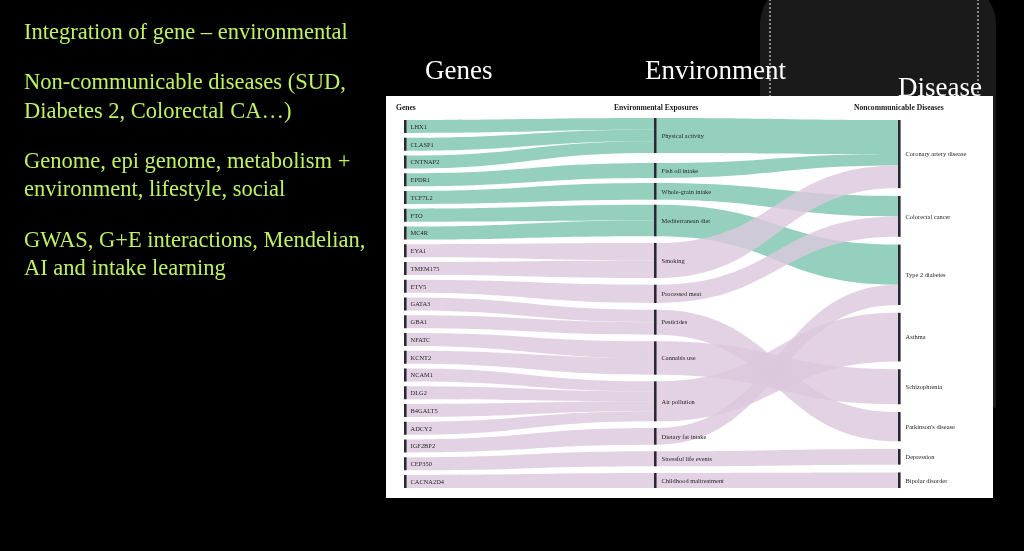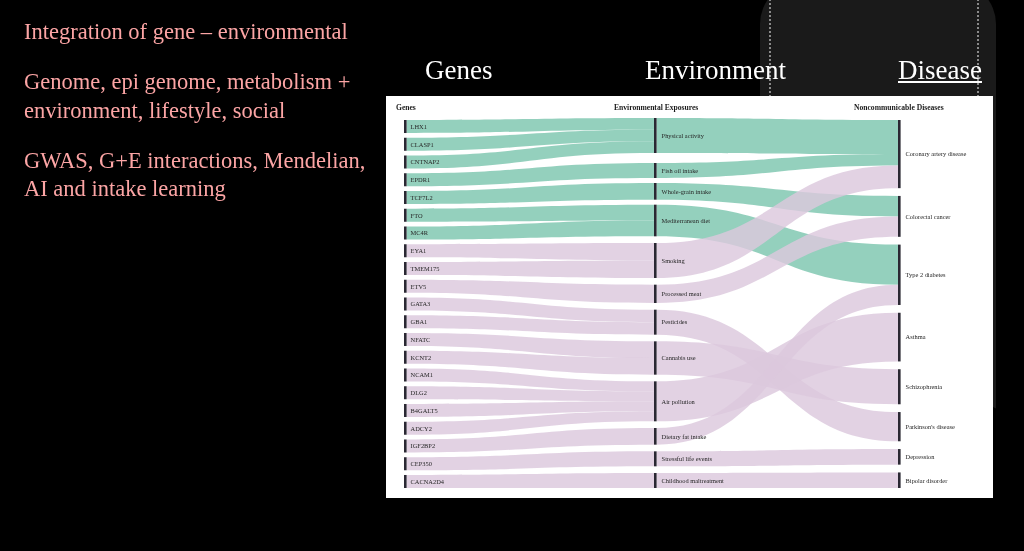--- a/index.html
+++ b/index.html
@@ -43,37 +43,37 @@
     background: #000;
     transform: rotate(27deg);
     transform-origin: left top;
   }
 
   
   .left-copy {
     position: absolute;
     left: 24px; top: 18px;
     width: 352px;
-    color: #fca5a5;
+    color: #bef264;
     font-size: 22.5px;
     line-height: 1.26;
   }
   .left-copy p { margin: 0 0 22px 0; }
 
   
   .col-head {
     position: absolute;
     color: #ffffff;
     font-size: 27px;
     line-height: 1;
     white-space: nowrap;
   }
   .col-head.genes { left: 425px; top: 57px; }
   .col-head.environment { left: 645px; top: 57px; }
-  .col-head.disease { left: 898px; top: 57px; text-decoration: underline; }
+  .col-head.disease { left: 898px; top: 74px; text-decoration: underline; }
 
   
   #panel {
     position: absolute;
     left: 386px; top: 96px;
     width: 607px; height: 402px;
     background: #ffffff;
   }
   #panel svg { display: block; width: 607px; height: 402px; }
 
@@ -96,20 +96,21 @@
 <div id="slide">
 
   <div class="deco-panel"></div>
   <div class="deco-dot-v deco-dot-left"></div>
   <div class="deco-dot-v deco-dot-right"></div>
   <div class="deco-diag"></div>
   <div class="deco-corner"></div>
 
   <div class="left-copy">
     <p>Integration of gene – environmental</p>
+    <p>Non-communicable diseases (SUD,  Diabetes 2, Colorectal CA…)</p>
     <p>Genome, epi genome, metabolism + environment, lifestyle, social</p>
     <p>GWAS, G+E interactions, Mendelian, AI and intake learning</p>
   </div>
 
   <div class="col-head genes">Genes</div>
   <div class="col-head environment">Environment</div>
   <div class="col-head disease">Disease</div>
 
   <div id="panel">
     <svg id="sankey" viewBox="0 0 607 402" preserveAspectRatio="none">

